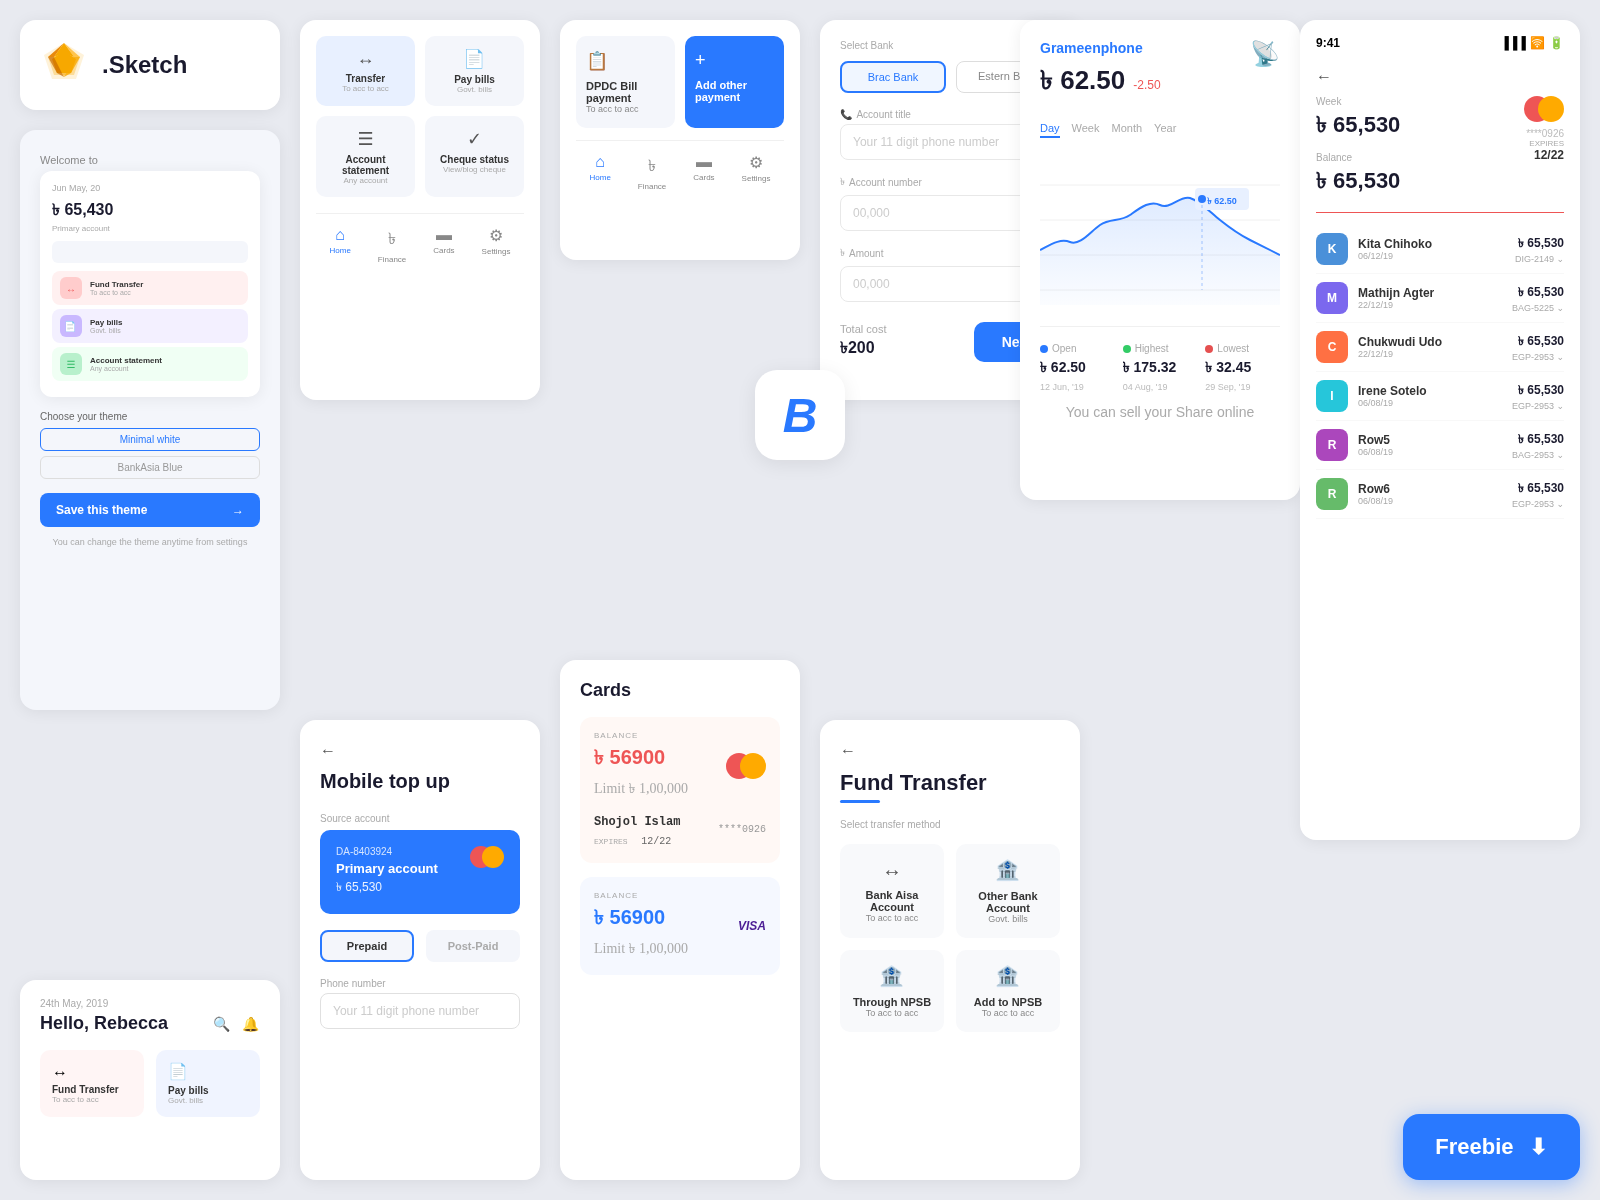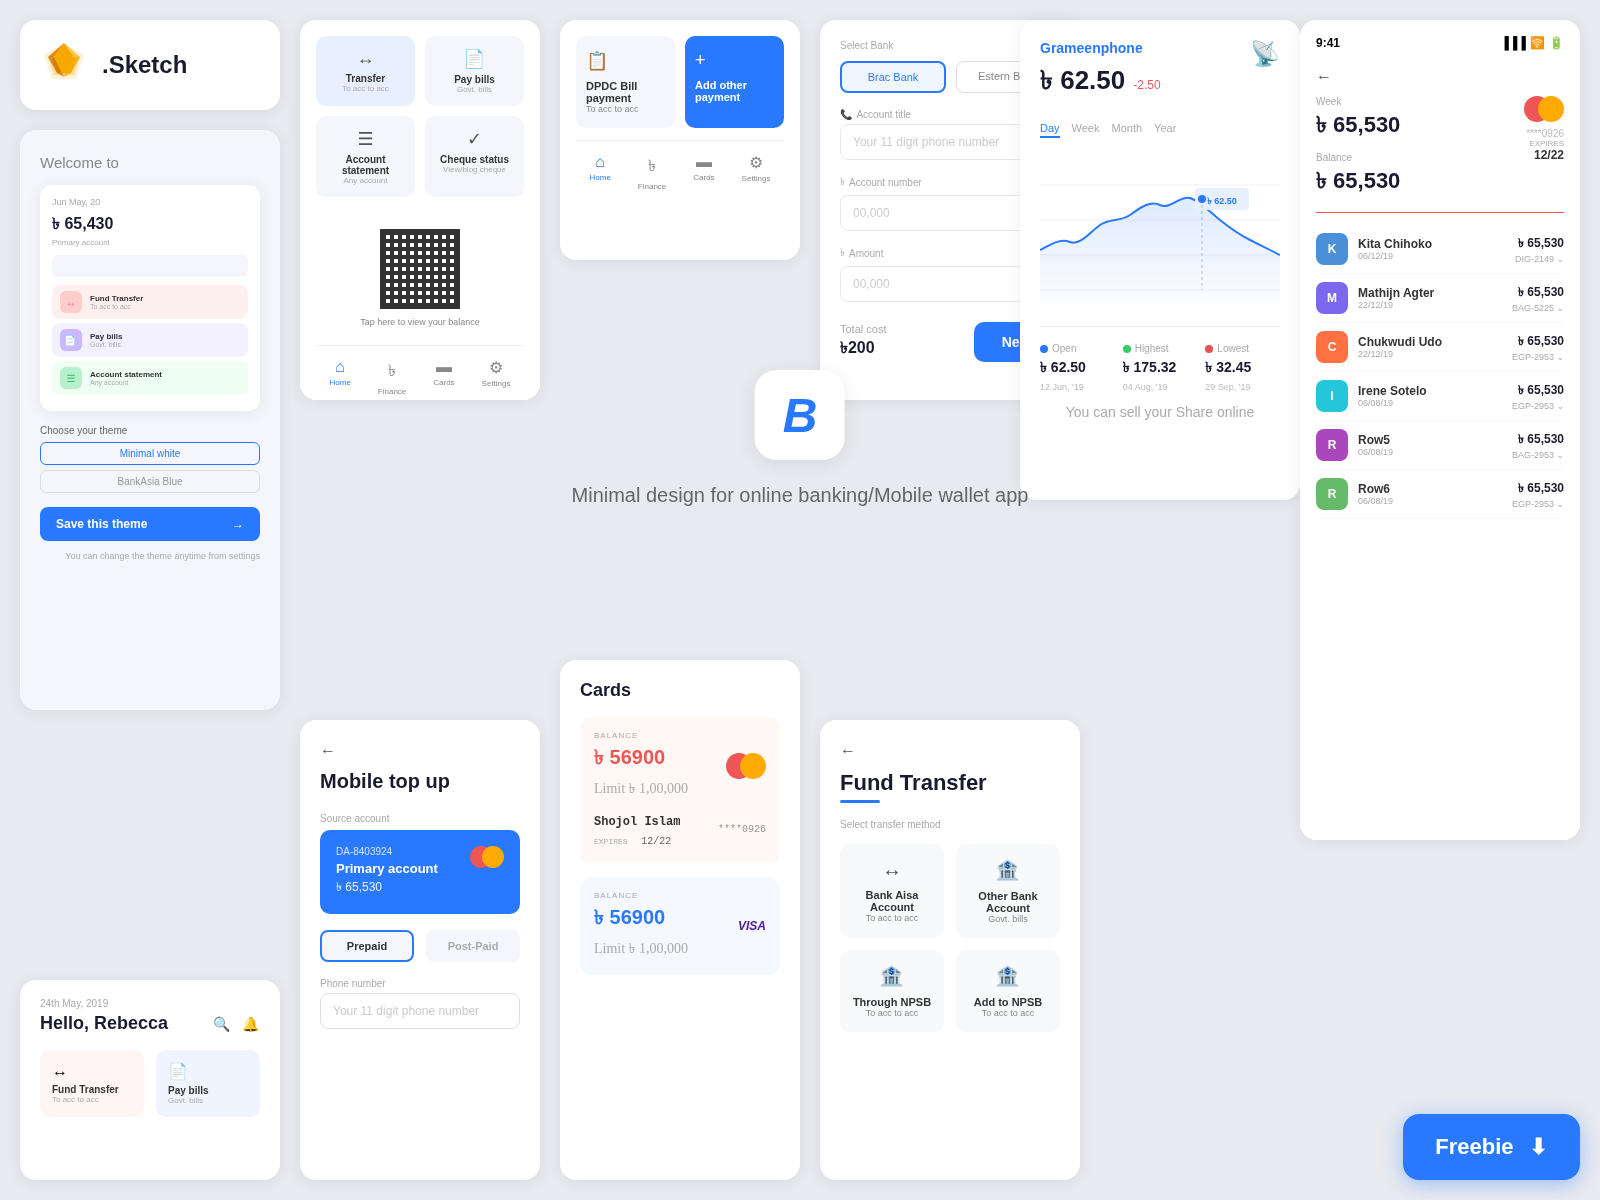--- a/index.html
+++ b/index.html
@@ -87,23 +87,23 @@
       left: 20px;
       width: 260px;
       height: 580px;
       background: #f4f6fb;
       border-radius: 16px;
       box-shadow: 0 2px 16px rgba(0,0,0,0.07);
       padding: 24px 20px;
       overflow: hidden;
     }
     .bankasia-welcome {
-      font-size: 15px;
+      font-size: 11px;
       color: #888;
-      margin-bottom: 14px;
+      margin-bottom: 5px;
     }
     .bankasia-title {
       font-size: 20px;
       font-weight: 800;
       color: #1a1a2e;
       line-height: 1.2;
       margin-bottom: 16px;
     }
     .bankasia-phone-preview {
       background: white;
@@ -184,21 +184,21 @@
       font-weight: 600;
       display: flex;
       align-items: center;
       justify-content: space-between;
       margin-top: 14px;
       cursor: pointer;
     }
     .bankasia-note {
       font-size: 9px;
       color: #aaa;
-      text-align: right;
+      text-align: center;
       margin-top: 10px;
     }
 
     
     .hello-card {
       position: absolute;
       bottom: 20px;
       left: 20px;
       width: 260px;
       height: 200px;
@@ -644,24 +644,20 @@
       <div class="transfer-item-icon">☰</div>
       <div class="transfer-item-label">Account statement</div>
       <div class="transfer-item-sub">Any account</div>
     </div>
     <div class="transfer-item">
       <div class="transfer-item-icon">✓</div>
       <div class="transfer-item-label">Cheque status</div>
       <div class="transfer-item-sub">View/blog cheque</div>
     </div>
   </div>
-  <div class="qr-section">
-    <div class="qr-code"></div>
-    <div class="qr-text">Tap here to view your balance</div>
-  </div>
   <div class="bottom-nav">
     <div class="nav-item active"><span class="nav-icon">⌂</span>Home</div>
     <div class="nav-item"><span class="nav-icon">৳</span>Finance</div>
     <div class="nav-item"><span class="nav-icon">▬</span>Cards</div>
     <div class="nav-item"><span class="nav-icon">⚙</span>Settings</div>
   </div>
 </div>
 
 <div class="topup-card card">
   <div class="back-arrow">←</div>
@@ -975,19 +971,18 @@
         <div class="tx-id">EGP-2953 ⌄</div>
       </div>
     </div>
   </div>
 </div>
 
 <div class="hero-center">
   <div class="hero-logo">
     <span class="hero-logo-b">B</span>
   </div>
-  <div class="hero-subtitle">Minimal design for online banking/Mobile wallet app</div>
 </div>
 
 <div class="freebie-btn">
   <span>Freebie</span>
   <span class="freebie-icon">⬇</span>
 </div>
 
 </body></html>

